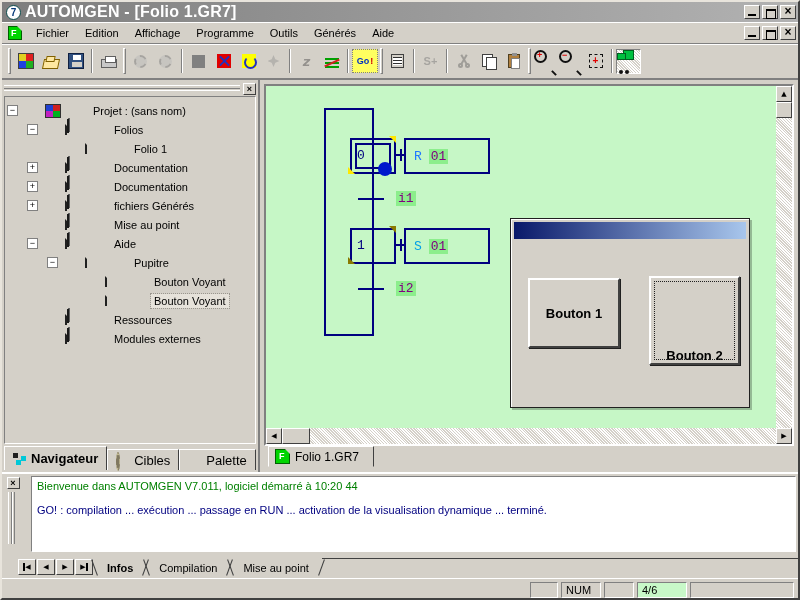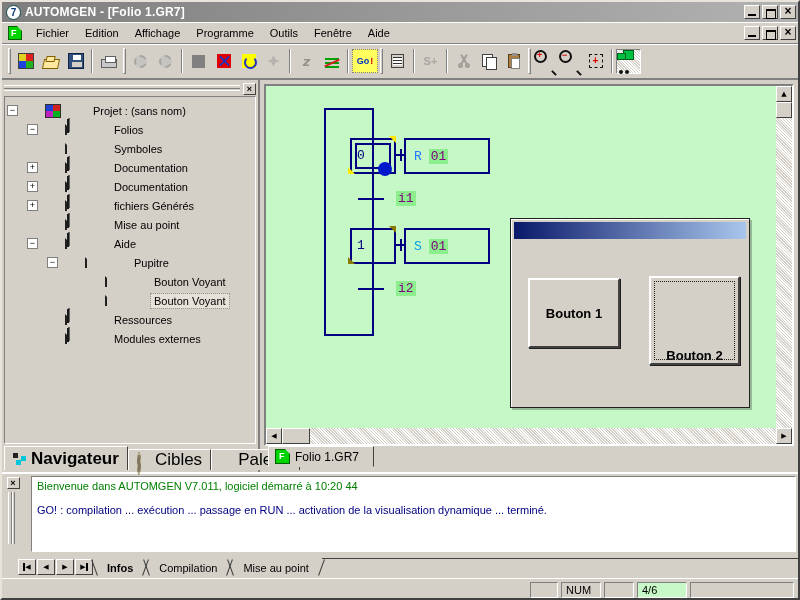--- a/index.html
+++ b/index.html
@@ -6,21 +6,21 @@
   html,body { width:800px; height:600px; }
   body { font-family: "Liberation Sans", sans-serif; font-size: 11px; color:#000; }
   .window { position:relative; width:800px; height:600px; background:#d4d0c8;
             border:2px solid; border-color:#e8e4dc #404040 #404040 #e8e4dc; overflow:hidden; }
 
   
   .titlebar { height:20px; background:linear-gradient(90deg,#7e7e7e,#b2b2b2);
               display:flex; align-items:center; padding:0 2px; }
   .app-logo { width:15px; height:15px; border-radius:50%; background:#fff; border:1px solid #0a4a4a;
               color:#063a7a; font-weight:bold; font-size:10px; text-align:center; line-height:13px; margin:0 4px 0 2px; }
-  .title-text { color:#fff; font-weight:bold; font-size:12px; flex:1; letter-spacing:.2px; }
+  .title-text { color:#fff; font-weight:bold; font-size:16px; flex:1; letter-spacing:.2px; }
   .winbtns { display:flex; gap:2px; }
   .wbtn { width:16px; height:14px; background:#d4d0c8; border:1px solid; border-color:#fff #404040 #404040 #fff;
           position:relative; font-size:9px; text-align:center; line-height:12px; }
   .glyph-min::before { content:""; position:absolute; left:3px; right:3px; bottom:2px; height:2px; background:#000; }
   .glyph-restore::before { content:""; position:absolute; left:3px; top:3px; width:8px; height:7px;
           border:1px solid #000; border-top:2px solid #000; background:#d4d0c8; }
   .glyph-close::before { content:"×"; font-weight:bold; font-size:12px; line-height:11px; }
 
   
   .menubar { height:22px; display:flex; align-items:center; padding:0 2px;
@@ -114,21 +114,21 @@
   .quadi { width:16px; height:14px; border:1px solid #303030;
            background:conic-gradient(#d02020 0 25%, #00b020 0 50%, #c020c0 0 75%, #2040d0 0 100%); }
   .c-green { background:#00d400; } .c-blue { background:#2020d0; } .c-red { background:#e01010; }
   .c-yellow { background:#ffe000; } .c-cyan { background:#00d0d0; } .c-magenta { background:#e010e0; }
   .c-white { background:#fff; } .c-gray { background:#a0a0a0; } .c-black { background:#202020; }
   .tlabel { padding:1px 3px; }
   .trow.selected .tlabel { background:#e6e2da; outline:1px dotted #9a968e; }
 
   .ltabs { height:26px; display:flex; align-items:flex-end; padding-top:2px; }
   .ltab { height:21px; display:flex; align-items:center; gap:4px; padding:0 8px;
-          background:#d4d0c8; border:1px solid; border-color:#fff #404040 #808080 #fff; border-bottom:none; font-size:17px; }
+          background:#d4d0c8; border:1px solid; border-color:#fff #404040 #808080 #fff; border-bottom:none; font-size:13px; }
   .ltab.active { height:24px; font-weight:bold; z-index:2; border-color:#fff #404040 transparent #fff; }
   .tab-ico { width:14px; height:12px; position:relative; }
   .ico-nav::before { content:""; position:absolute; left:0; top:0; width:5px; height:5px; background:#202020; }
   .ico-nav::after { content:""; position:absolute; right:1px; top:3px; width:5px; height:5px; background:#00c8d8; }
   .ico-nav i { position:absolute; left:3px; bottom:0; width:5px; height:5px; background:#00c8d8; }
   .ico-gear { width:11px; height:11px; border-radius:50%; border:2px dashed #807860; background:#c0b890; margin-top:1px; }
   .ico-pal { width:13px; height:12px; background:conic-gradient(#f0c000 0 25%, #e02020 0 50%, #00b820 0 75%, #2040e0 0 100%); border-radius:2px; }
 
   
   .mdi { flex:1; padding:4px 4px 0 4px; display:flex; flex-direction:column; }
@@ -226,21 +226,21 @@
     </div>
   </div>
 
   <div class="menubar">
     <div class="doc-mini"></div>
     <div class="menu-item">Fichier</div>
     <div class="menu-item">Edition</div>
     <div class="menu-item">Affichage</div>
     <div class="menu-item">Programme</div>
     <div class="menu-item">Outils</div>
-    <div class="menu-item">Fenêtre</div>
+    <div class="menu-item">Générés</div>
     <div class="menu-item">Aide</div>
     <div class="menu-spacer"></div>
     <div class="winbtns">
       <div class="wbtn glyph-min"></div>
       <div class="wbtn glyph-restore"></div>
       <div class="wbtn glyph-close"></div>
     </div>
   </div>
 
   <div class="toolbar">
@@ -345,24 +345,24 @@
         <div class="trow">
           <span class="exp minus"></span>
           <span class="ticon quadi"></span>
           <span class="tlabel">Projet : (sans nom)</span>
         </div>
         <div class="trow ind1">
           <span class="exp minus"></span>
           <span class="ticon"><span class="pagei stacki c-green"></span></span>
           <span class="tlabel">Folios</span>
         </div>
-        <div class="trow ind1">
+        <div class="trow ind2">
           <span class="exp-sp"></span>
-          <span class="ticon"><span class="pagei c-blue"></span></span>
-          <span class="tlabel">Symboles</span>
+          <span class="ticon"><span class="pagei c-green"></span></span>
+          <span class="tlabel">Folio 1</span>
         </div>
         <div class="trow ind1">
           <span class="exp plus"></span>
           <span class="ticon"><span class="pagei stacki c-red"></span></span>
           <span class="tlabel">Documentation</span>
         </div>
         <div class="trow ind1">
           <span class="exp plus"></span>
           <span class="ticon"><span class="pagei stacki c-yellow"></span></span>
           <span class="tlabel">Documentation</span>

